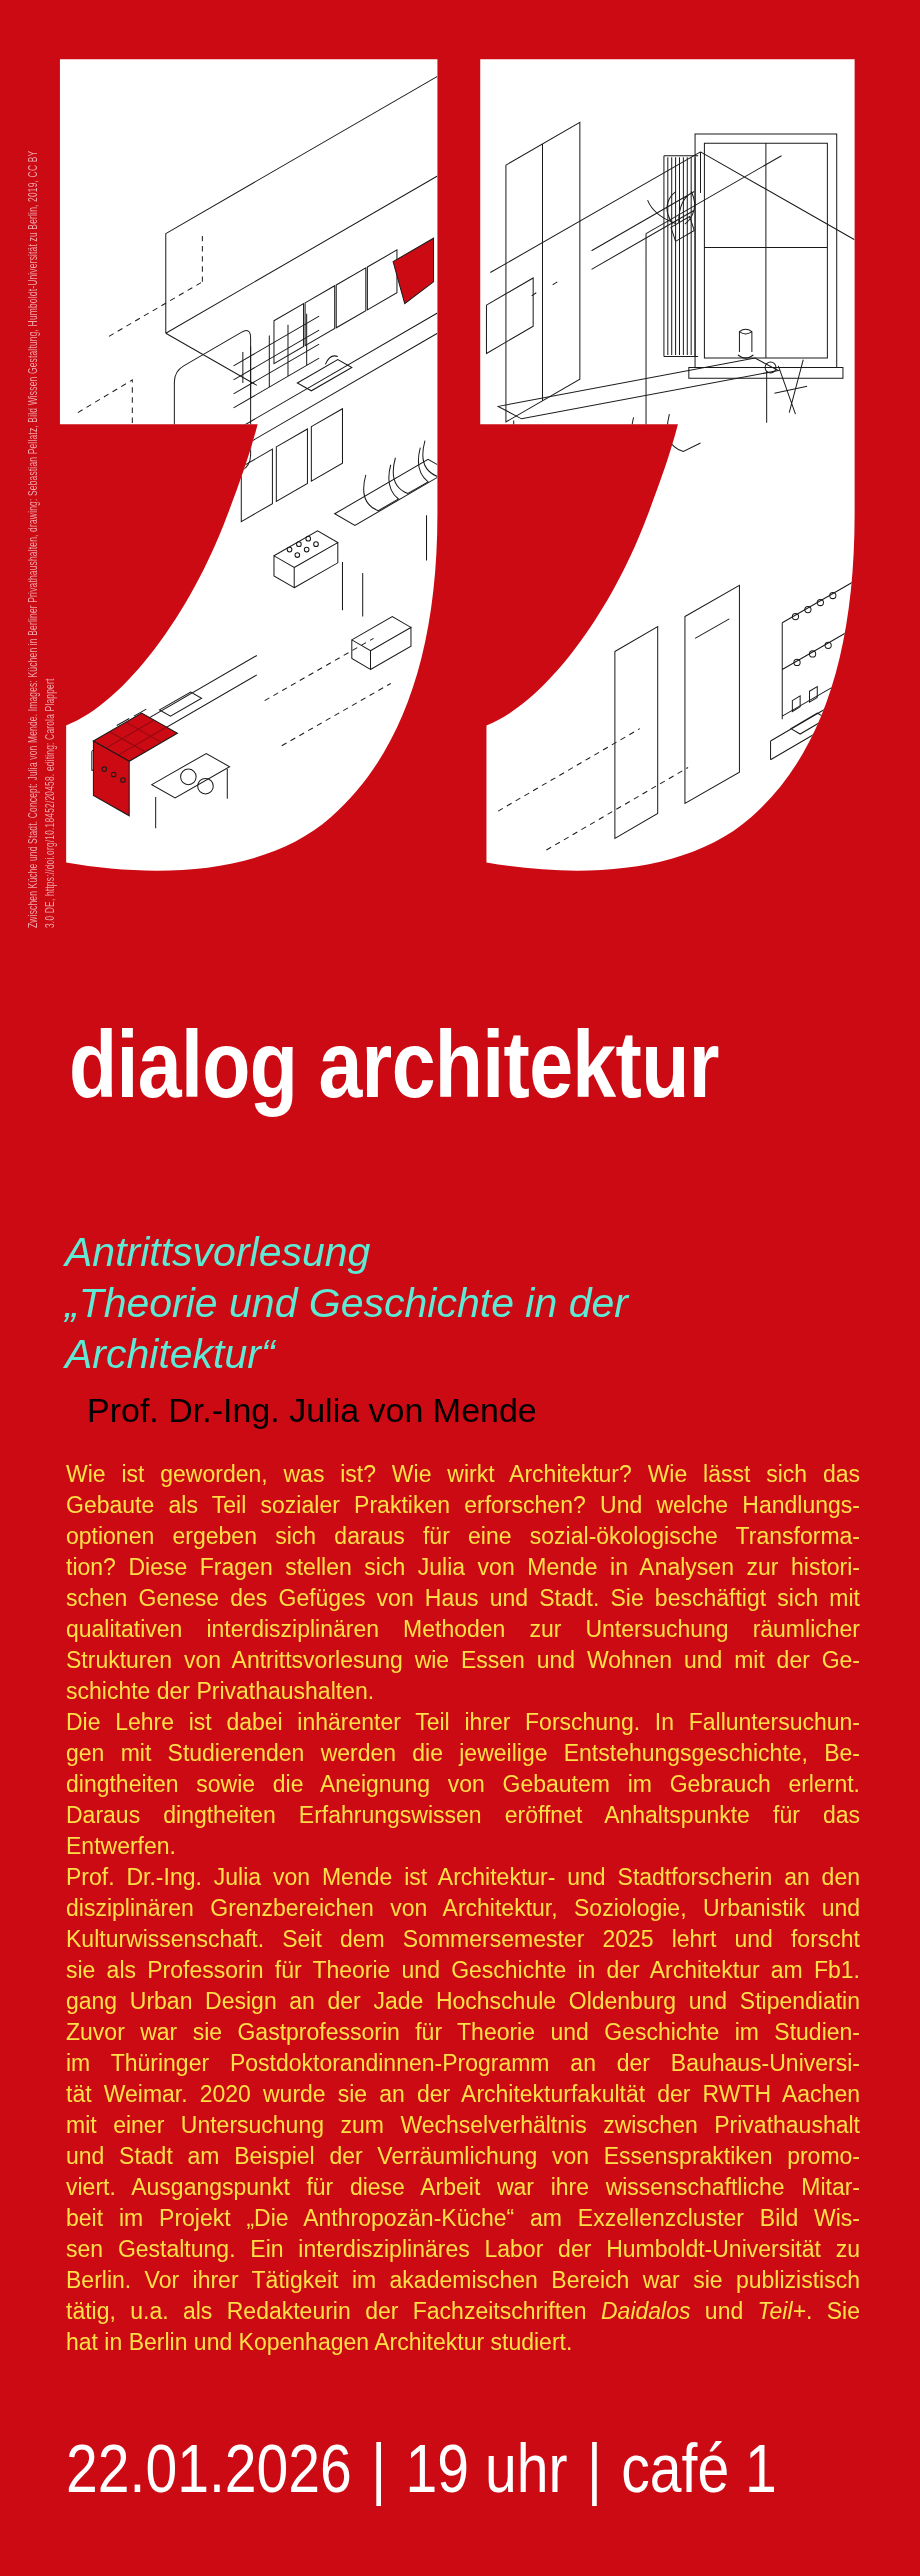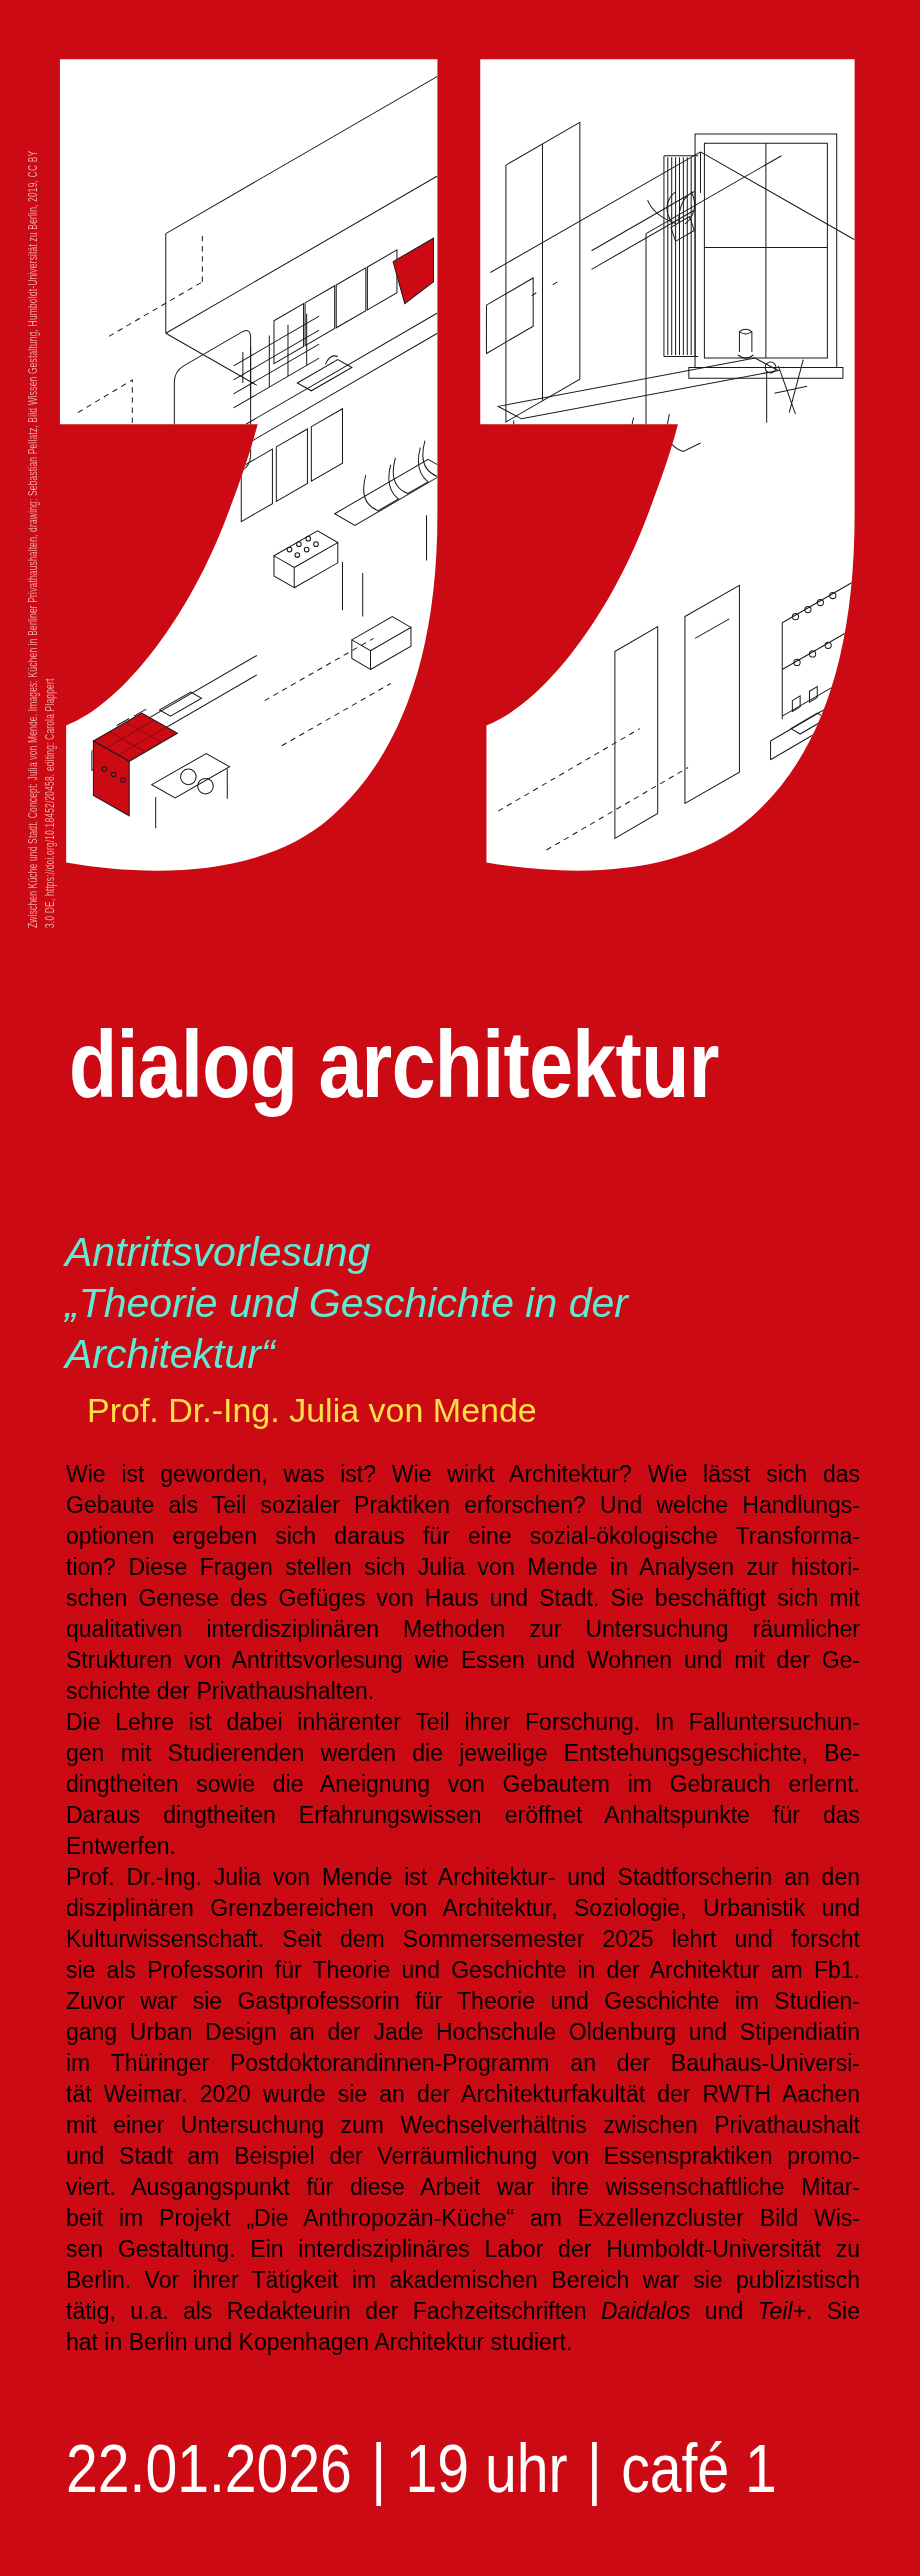--- a/index.html
+++ b/index.html
@@ -27,25 +27,25 @@
     letter-spacing:-0.8px;white-space:nowrap;
     transform:scaleX(0.83);transform-origin:left top;
   }
   .subtitle{
     position:absolute;left:65px;top:1227px;
     color:#5eead4;font-style:italic;font-size:41px;line-height:51px;
     white-space:nowrap;
   }
   .speaker{
     position:absolute;left:87px;top:1392px;
-    color:#fde047;font-size:34px;line-height:1.1;white-space:nowrap;
+    color:#000000;font-size:34px;line-height:1.1;white-space:nowrap;
   }
   .body-text{
     position:absolute;left:66px;top:1459px;width:794px;
-    color:#000000;font-size:23px;line-height:31px;
+    color:#fde047;font-size:23px;line-height:31px;
   }
   .bline{text-align:justify;text-align-last:justify;}
   .bline.pend{text-align-last:left;}
   .footer{
     position:absolute;left:66px;top:2434px;
     color:#fff;font-size:68px;line-height:1;white-space:nowrap;
     transform:scaleX(0.84);transform-origin:left top;
   }
   .footer .sep{display:inline-block;margin:0 .34em;font-weight:300;}
   svg .ink{stroke:#1a1a1a;stroke-width:1.3;fill:none;}
@@ -184,22 +184,22 @@
       <div class="bline pend">schichte der Privathaushalten.</div>
       <div class="bline">Die Lehre ist dabei inhärenter Teil ihrer Forschung. In Falluntersuchun-</div>
       <div class="bline">gen mit Studierenden werden die jeweilige Entstehungsgeschichte, Be-</div>
       <div class="bline">dingtheiten sowie die Aneignung von Gebautem im Gebrauch erlernt.</div>
       <div class="bline">Daraus dingtheiten Erfahrungswissen eröffnet Anhaltspunkte für das</div>
       <div class="bline pend">Entwerfen.</div>
       <div class="bline">Prof. Dr.-Ing. Julia von Mende ist Architektur- und Stadtforscherin an den</div>
       <div class="bline">disziplinären Grenzbereichen von Architektur, Soziologie, Urbanistik und</div>
       <div class="bline">Kulturwissenschaft. Seit dem Sommersemester 2025 lehrt und forscht</div>
       <div class="bline">sie als Professorin für Theorie und Geschichte in der Architektur am Fb1.</div>
+      <div class="bline">gang Urban Design an der Jade Hochschule Oldenburg und Stipendiatin</div>
       <div class="bline">Zuvor war sie Gastprofessorin für Theorie und Geschichte im Studien-</div>
-      <div class="bline">gang Urban Design an der Jade Hochschule Oldenburg und Stipendiatin</div>
       <div class="bline">im Thüringer Postdoktorandinnen-Programm an der Bauhaus-Universi-</div>
       <div class="bline">tät Weimar. 2020 wurde sie an der Architekturfakultät der RWTH Aachen</div>
       <div class="bline">mit einer Untersuchung zum Wechselverhältnis zwischen Privathaushalt</div>
       <div class="bline">und Stadt am Beispiel der Verräumlichung von Essenspraktiken promo-</div>
       <div class="bline">viert. Ausgangspunkt für diese Arbeit war ihre wissenschaftliche Mitar-</div>
       <div class="bline">beit im Projekt „Die Anthropozän-Küche“ am Exzellenzcluster Bild Wis-</div>
       <div class="bline">sen Gestaltung. Ein interdisziplinäres Labor der Humboldt-Universität zu</div>
       <div class="bline">Berlin. Vor ihrer Tätigkeit im akademischen Bereich war sie publizistisch</div>
       <div class="bline">tätig, u.a. als Redakteurin der Fachzeitschriften <i>Daidalos</i> und <i>Teil+</i>. Sie</div>
       <div class="bline pend">hat in Berlin und Kopenhagen Architektur studiert.</div>

